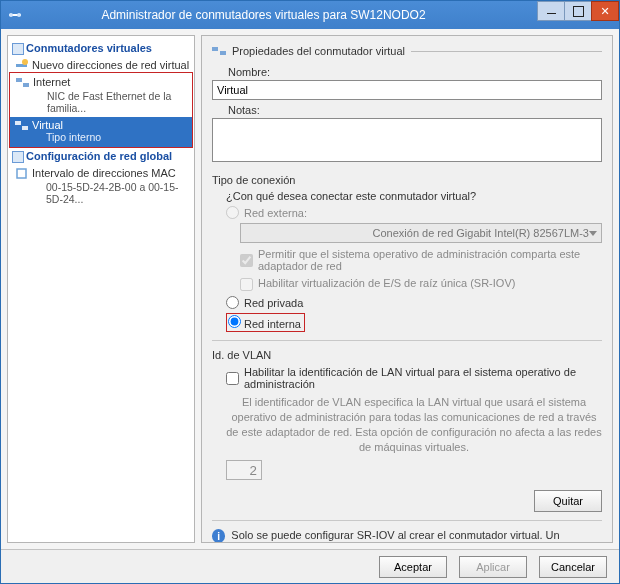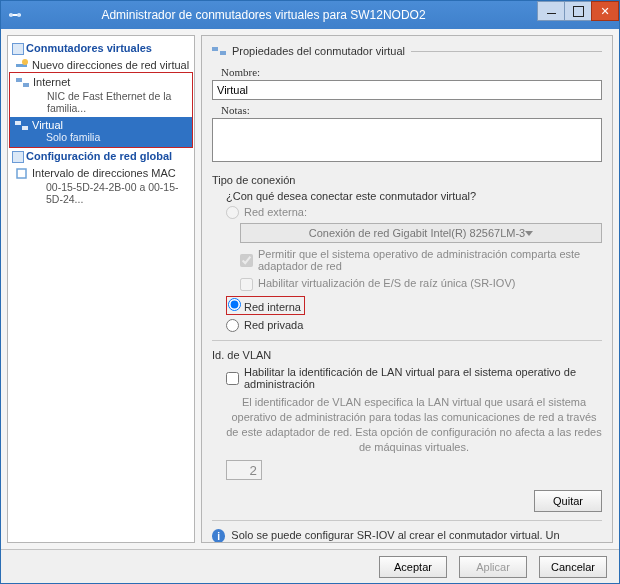--- a/index.html
+++ b/index.html
@@ -21,29 +21,29 @@
   .left .item { padding:2px 2px 2px 22px; position:relative; white-space:nowrap; overflow:hidden; text-overflow:ellipsis;}
   .left .item .ic{position:absolute;left:5px;top:2px;width:13px;height:13px;}
   .left .sub { font-size:10.5px; color:#555; padding:0 0 2px 36px;}
   .left .sel { background:#2f72c4; color:#fff;}
   .left .sel .sub{color:#e6eefb;}
   .left .redbox1 { border:1.5px solid #c62425; border-bottom:none; margin:-1px -1px 0 -1px; padding:1px;}
   .left .redbox2 { border:1.5px solid #c62425; border-top:none; margin:0 -1px -1px -1px; padding:0;}
   .right { flex:1; background:#f0f0f0; border:1px solid #b5b5b5; padding:8px 10px 4px 10px; font-size:11px; color:#333; overflow:hidden;}
   .group-title { display:flex; align-items:center; gap:6px; margin-bottom:8px;}
   .group-title .line{flex:1;height:1px;background:#bcbcbc;}
-  .lbl{display:block;margin:4px 9px 2px;font-family:Liberation Serif, serif;}
+  .lbl{display:block;margin:4px 16px 2px;}
   .txt { width:100%; height:20px; border:1px solid #8a8a8a; background:#fff; padding:2px 4px; font-size:11px;}
   textarea.txt{height:44px;resize:none;}
   .fieldset-title{margin:10px 0 4px;}
   .inset{padding-left:14px;}
-  .radio-row{display:flex;gap:5px;margin:4px 0;}
+  .radio-row{display:flex;align-items:center;gap:5px;margin:4px 0;}
   .radio-row input{margin:0;}
   .radio-row.dis{color:#8a8a8a;}
-  .combo{width:100%;height:20px;border:1px solid #b0b0b0;background:#e9e9e9;color:#777;font-size:11px;padding:2px 4px;display:flex;align-items:center;justify-content:center;margin:4px 0;}
+  .combo{width:100%;height:20px;border:1px solid #b0b0b0;background:#e9e9e9;color:#777;font-size:11px;padding:2px 4px;display:flex;align-items:center;justify-content:flex-end;margin:4px 0;}
   .combo::after{content:"";border-left:4px solid transparent;border-right:4px solid transparent;border-top:5px solid #888;}
   .chk-row{display:flex;gap:5px;margin:5px 0;color:#8a8a8a;}
   .chk-row input{margin:1px 0 0;}
   .redmark{display:inline-block;border:1.5px solid #c62425;padding:1px 3px 1px 1px;}
   .hr{height:1px;background:#c8c8c8;margin:8px 0;}
   .small-gray{color:#8a8a8a;font-size:11px;line-height:1.35;text-align:center;}
   .numbox{width:36px;height:20px;border:1px solid #b0b0b0;background:#f3f3f3;color:#888;text-align:right;padding:2px 4px;margin-top:6px;}
   .quit-row{display:flex;justify-content:flex-end;margin-top:10px;}
   .btn2{min-width:68px;height:22px;border:1px solid #8a8a8a;background:linear-gradient(#fdfdfd,#e6e6e6);font-size:11px;padding:0 10px;cursor:pointer;}
   .btn2[disabled]{color:#9a9a9a;cursor:default;}
@@ -98,21 +98,21 @@
       </div>
       <div class="redbox2">
         <div class="item sel">
           <span class="ic">
               <svg width="13" height="13">
                 <rect x="0" y="2" width="6" height="4" fill="#dfeaf8"></rect>
                 <rect x="7" y="7" width="6" height="4" fill="#dfeaf8"></rect>
               </svg>
             </span>
           <span>Virtual</span>
-          <div class="sub" style="padding-left:14px;">Solo familia</div>
+          <div class="sub" style="padding-left:14px;">Tipo interno</div>
         </div>
       </div>
       <div class="hdr">Configuración de red global</div>
       <div class="item">
         <span class="ic">
             <svg width="13" height="13">
               <rect x="2" y="2" width="9" height="9" fill="none" stroke="#6fa3d8" stroke-width="1.5"></rect>
             </svg>
           </span>
         <span>Intervalo de direcciones MAC</span>
@@ -152,28 +152,28 @@
           <div class="chk-row">
             <input type="checkbox" checked="" disabled="" style="">
             <span>Permitir que el sistema operativo de administración comparta este adaptador de red</span>
           </div>
           <div class="chk-row">
             <input type="checkbox" disabled="" style="">
             <span>Habilitar virtualización de E/S de raíz única (SR-IOV)</span>
           </div>
         </div>
         <div class="radio-row">
+          <input type="radio" style="">
+          <span>Red privada</span>
+        </div>
+        <div class="radio-row">
           <span class="redmark">
             <input type="radio" checked="" style="">
             <span>Red interna</span>
           </span>
-        </div>
-        <div class="radio-row">
-          <input type="radio" style="">
-          <span>Red privada</span>
         </div>
       </div>
 
       <div class="hr"></div>
 
       <div>Id. de VLAN</div>
       <div class="inset">
         <div class="chk-row" style="color:#333;">
           <input type="checkbox" style="">
           <span>Habilitar la identificación de LAN virtual para el sistema operativo de administración</span>

